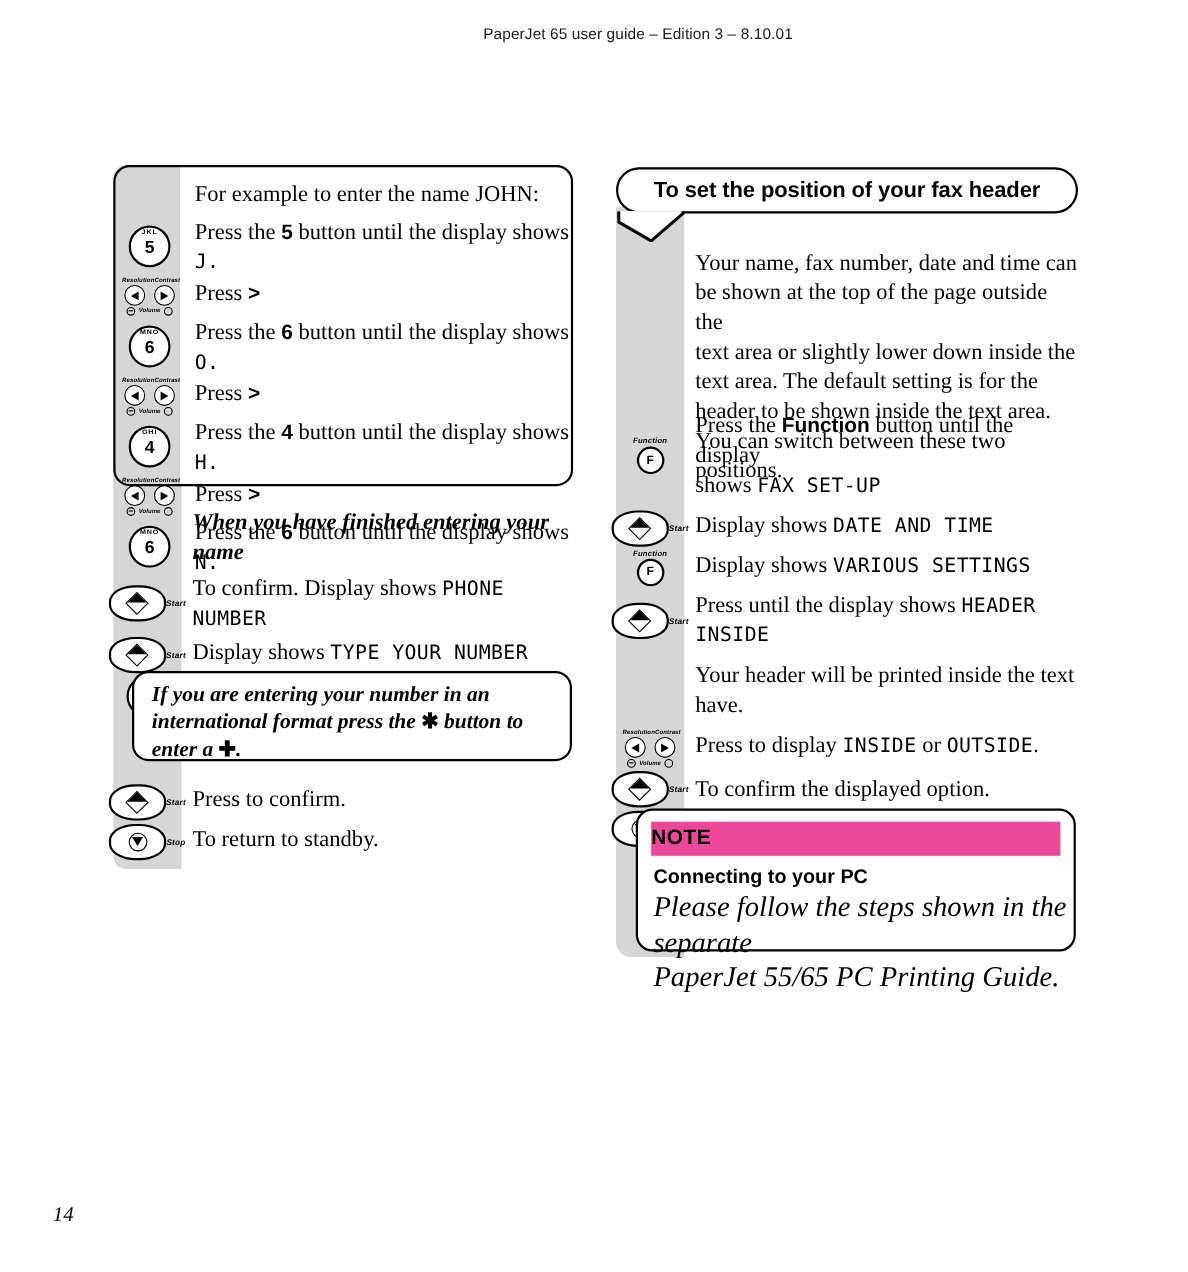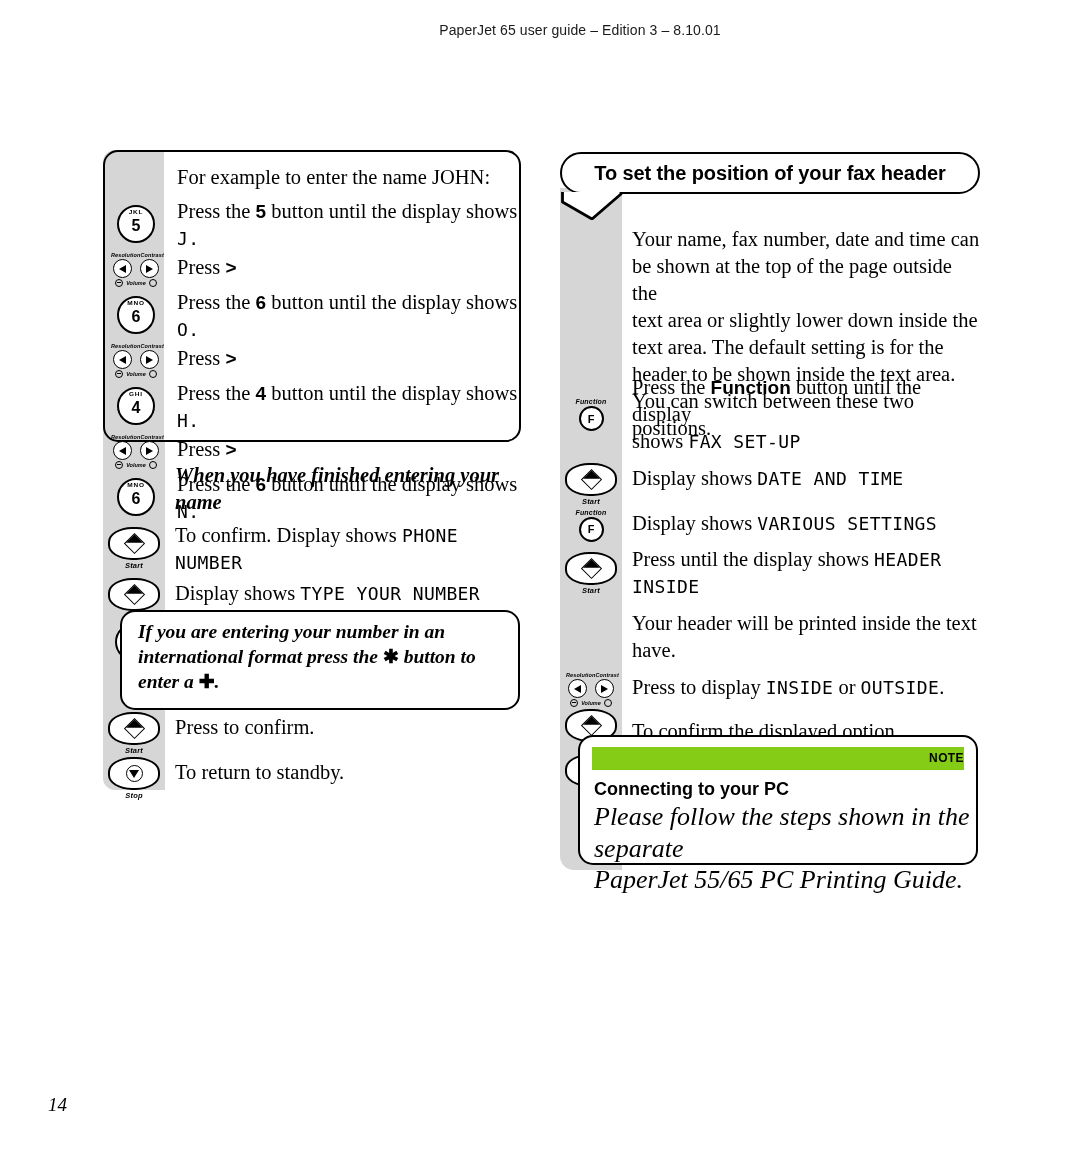--- a/index.html
+++ b/index.html
@@ -65,21 +65,21 @@
     border-radius: 15px;
     background: #fff;
     box-sizing: border-box;
   }
   .box.with-strip {
     background: linear-gradient(to right, #d6d6d6 0px, #d6d6d6 59px, #ffffff 59px);
   }
 
   
   #box-example    { left: 103px; top: 150px;  width: 418px; height: 292px; }
-  #box-intl-note  { left: 120px; top: 610px;  width: 400px; height: 100px;  }
+  #box-intl-note  { left: 120px; top: 610px;  width: 400px; height: 82px;  }
   #box-note       { left: 578px; top: 735px;  width: 400px; height: 130px; }
 
   
   .rows {
     position: absolute;
   }
   .row {
     position: relative;
     display: flex;
     align-items: flex-start;
@@ -151,21 +151,21 @@
     border-radius: 50%;
     background: #fff;
     display: flex; align-items: center; justify-content: center;
     font-family: "Liberation Sans", sans-serif;
     font-weight: bold;
     font-size: 13px;
   }
 
   
   .ic-oval-wrap {
-    display: flex; flex-direction: column; align-items: center;
+    display: flex; flex-direction: row; align-items: center;
   }
   .ic-oval {
     width: 48px; height: 29px;
     border: 2px solid #000;
     border-radius: 24px / 15px;
     background: #fff;
     display: flex; align-items: center; justify-content: center;
   }
   .ic-oval .glyph-diamond {
     width: 13px; height: 13px;
@@ -302,26 +302,26 @@
     position: absolute;
     left: 561px;
     top: 192px;
     width: 70px;
     height: 28px;
     z-index: 6;
   }
 
   
   .note-banner {
-    background: #84cc16;
+    background: #ec4899;
     margin: 10px 12px 0 12px;
-    text-align: right;
-    font-family: "Liberation Sans", sans-serif;
-    font-weight: bold;
-    font-size: 12px;
+    text-align: left;
+    font-family: "Liberation Sans", sans-serif;
+    font-weight: bold;
+    font-size: 19px;
     padding: 4px 0 5px 0;
     letter-spacing: 0.4px;
   }
   .note-title {
     font-family: "Liberation Sans", sans-serif;
     font-weight: bold;
     font-size: 18px;
     margin: 9px 0 0 14px;
   }
   .note-body {

